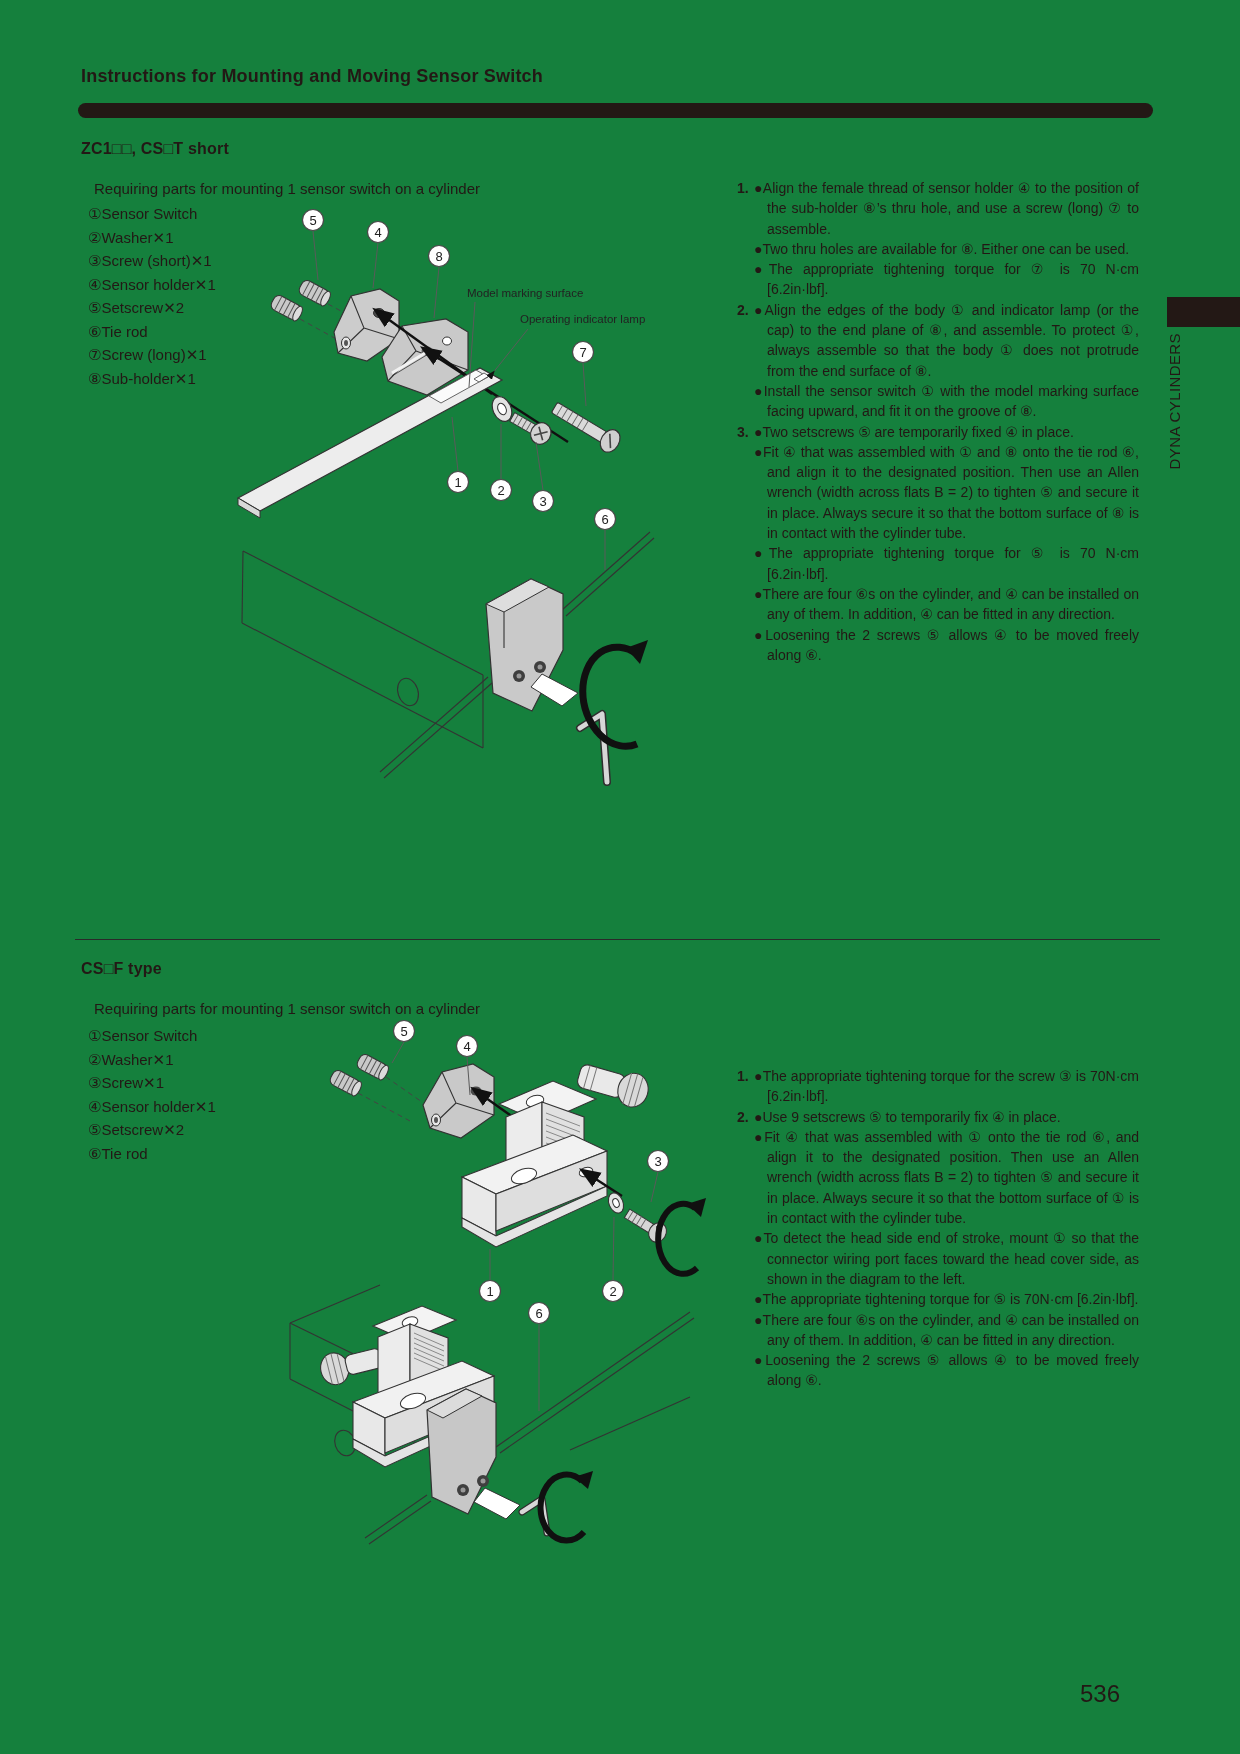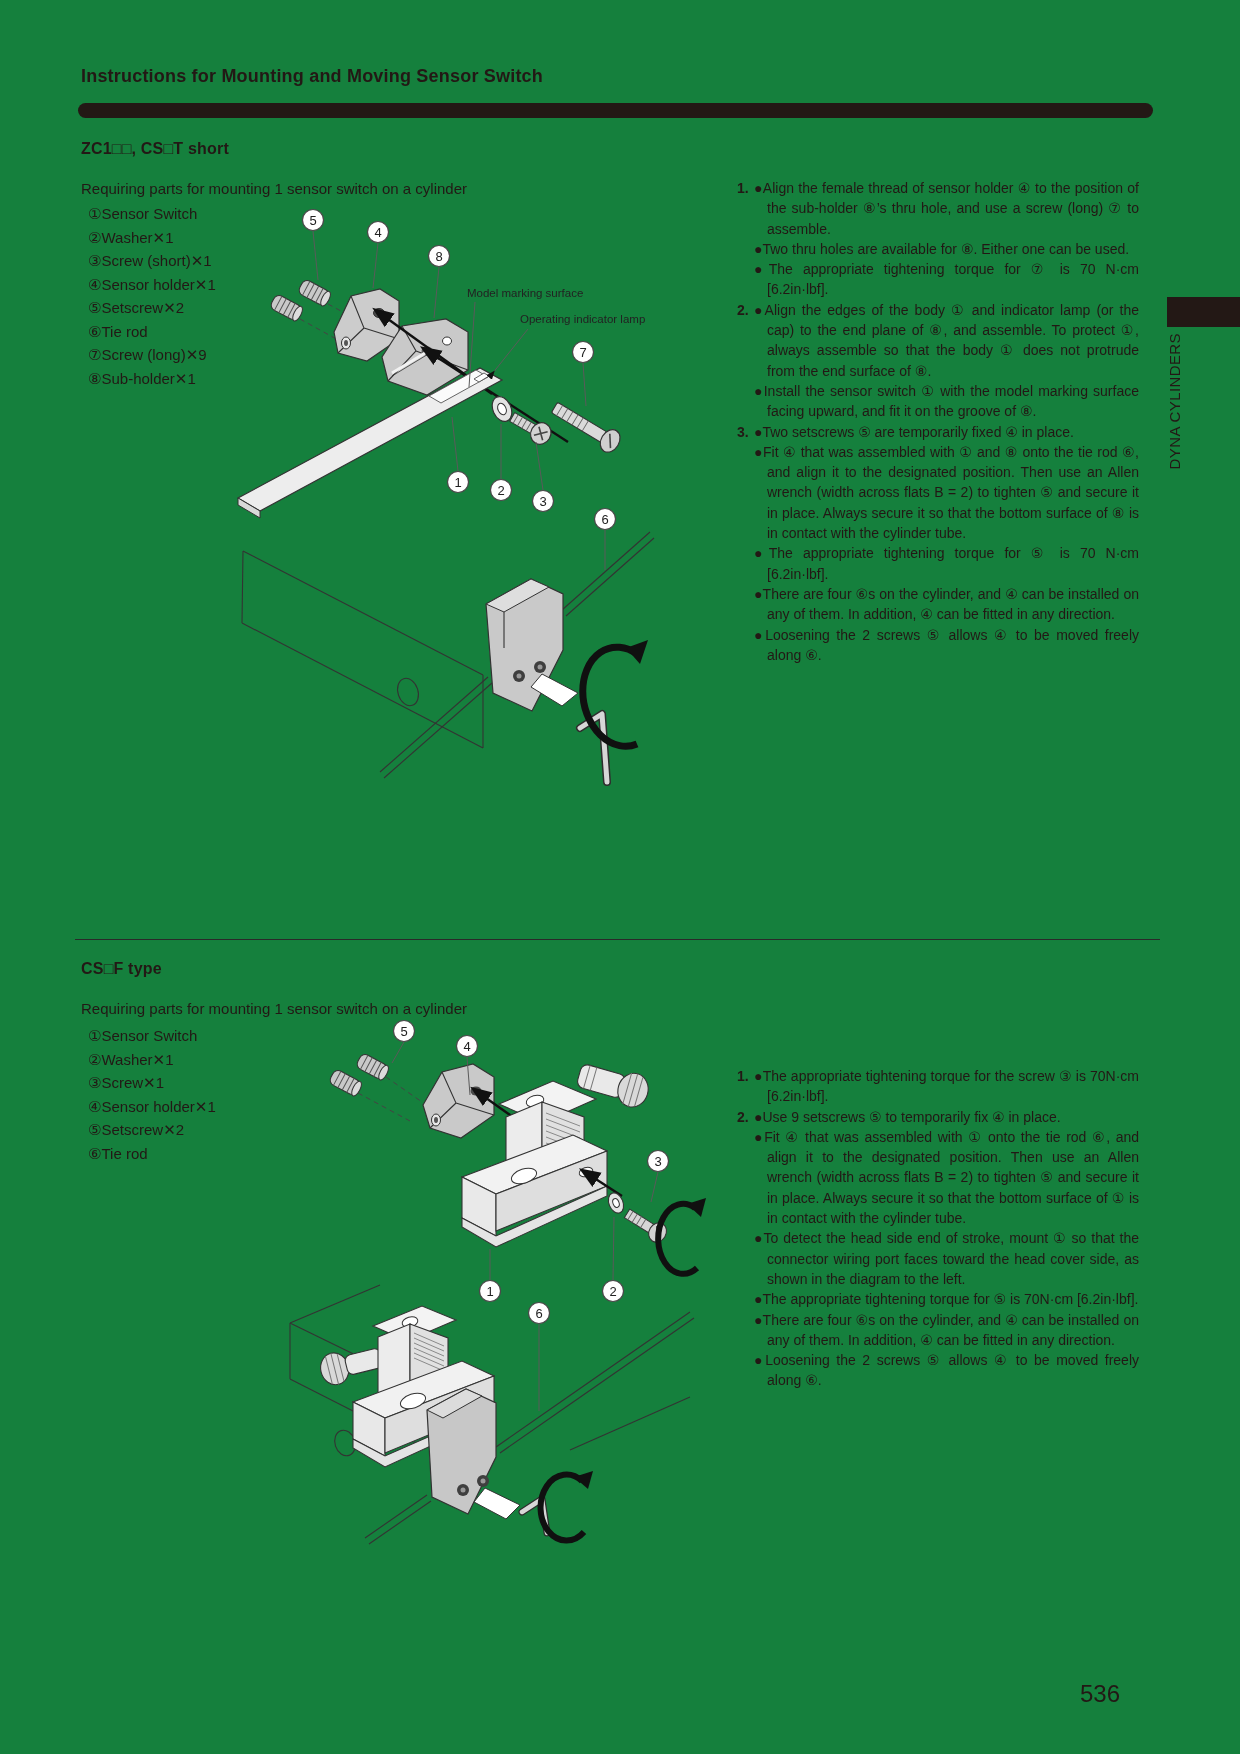--- a/index.html
+++ b/index.html
@@ -5,21 +5,21 @@
   html,body{margin:0;padding:0;background:#e9e9e9;}
   .page{
     position:relative;width:1240px;height:1754px;margin:0 auto;
     background:#15803d;overflow:hidden;
     font-family:"Liberation Sans","DejaVu Sans",sans-serif;color:#231815;
   }
   .abs{position:absolute;}
   .doc-title{left:81px;top:66px;font-size:18px;font-weight:bold;letter-spacing:.2px;}
   .title-rule{left:78px;top:103px;width:1075px;height:15px;background:#231815;border-radius:8px;}
   .sec-heading{left:81px;font-size:16px;font-weight:bold;letter-spacing:.2px;}
-  .requiring{left:81px;font-size:15px;}
+  .requiring{left:94px;font-size:15px;}
   .parts{left:88px;font-size:15px;line-height:23.5px;}
   .parts div{white-space:nowrap;}
   .steps{width:402px;font-size:14px;line-height:20.3px;}
   .step{display:flex;align-items:flex-start;}
   .step-num{width:17px;flex:0 0 17px;font-weight:bold;}
   .step-body{flex:1;}
   .step-body p{margin:0;text-align:justify;padding-left:13px;text-indent:-13px;}
   .divider{left:75px;top:939px;width:1085px;height:0;border-top:1.6px solid #2a2a2a;}
   .side-tab{left:1167px;top:297px;width:73px;height:30px;background:#231815;}
   .side-tab-label-wrap{left:1166px;top:333px;width:24px;height:152px;}
@@ -48,21 +48,21 @@
   <div class="abs sec-heading" style="top:140px;">ZC1□□, CS□T short</div>
   <div class="abs requiring" style="top:180px;">Requiring parts for mounting 1 sensor switch on a cylinder</div>
 
   <div class="abs parts" style="top:202px;">
     <div>①Sensor Switch</div>
     <div>②Washer✕1</div>
     <div>③Screw (short)✕1</div>
     <div>④Sensor holder✕1</div>
     <div>⑤Setscrew✕2</div>
     <div>⑥Tie rod</div>
-    <div>⑦Screw (long)✕9</div>
+    <div>⑦Screw (long)✕1</div>
     <div>⑧Sub-holder✕1</div>
   </div>
 
   <svg class="diagram" style="left:230px;top:180px;" width="440" height="612" viewBox="0 0 440 612">
     <defs>
       <marker id="ah1" markerWidth="9" markerHeight="9" refX="4.5" refY="4.5" orient="auto">
         <path d="M9,1 L0,4.5 L9,8 Z" fill="#111"></path>
       </marker>
     </defs>
 

